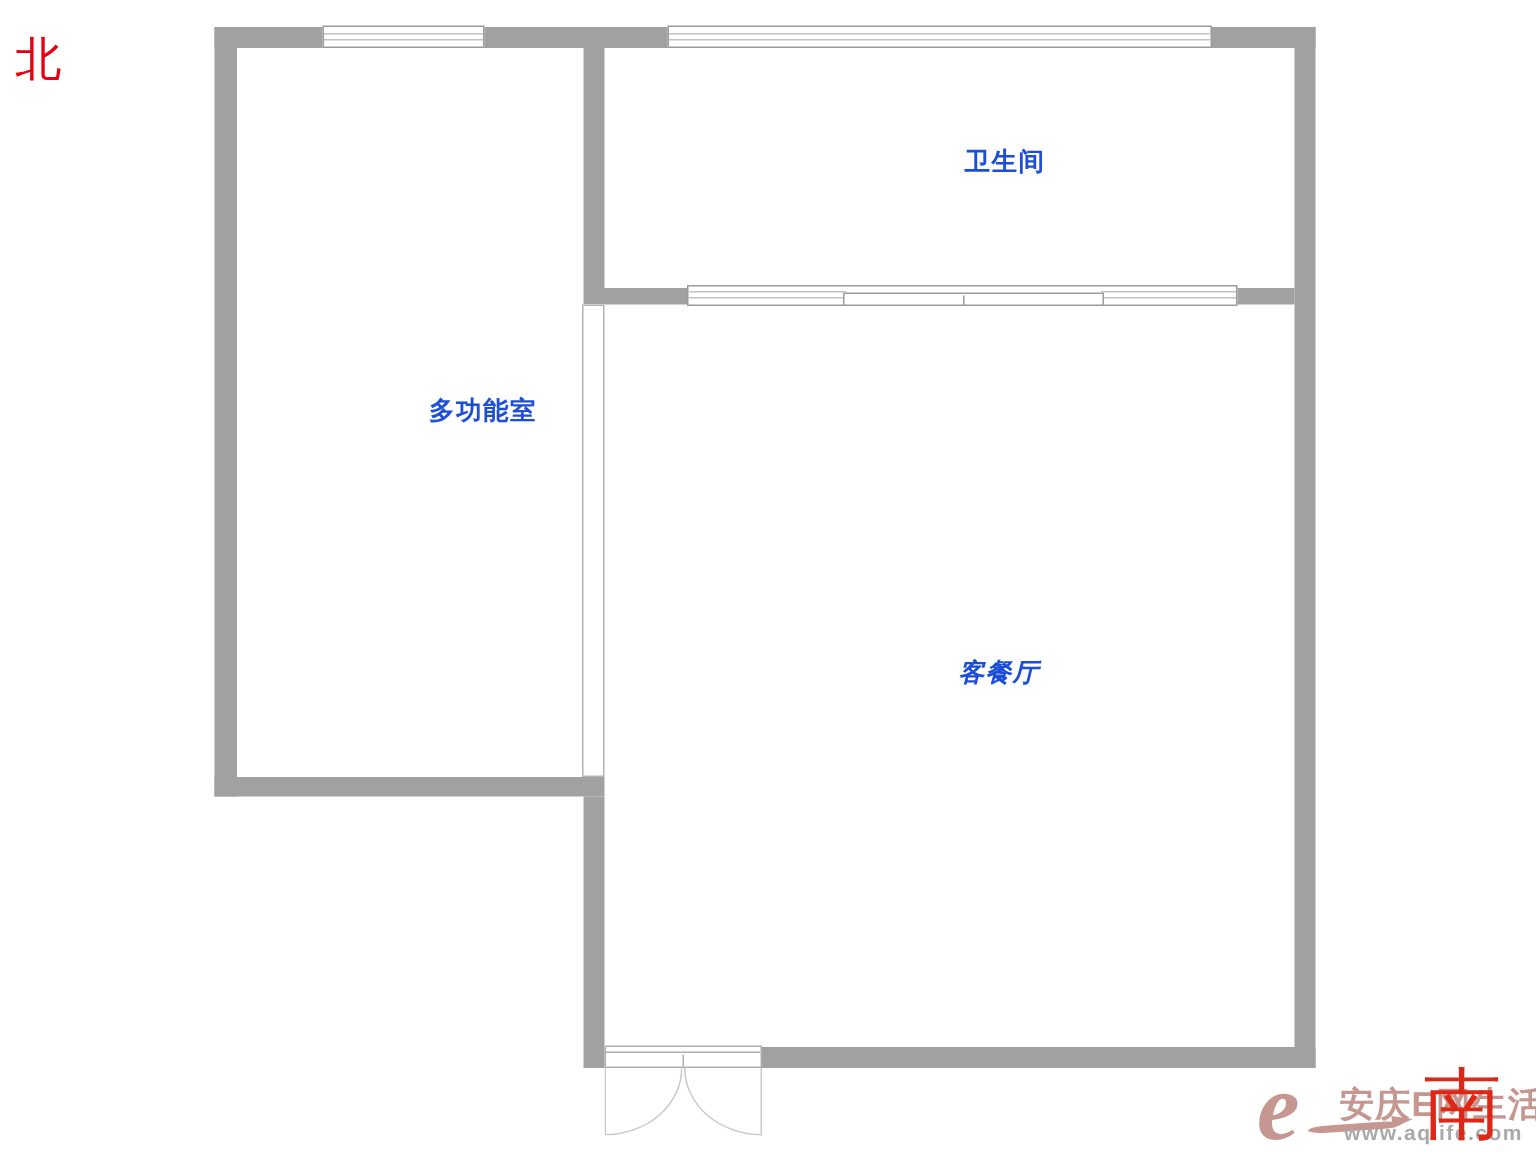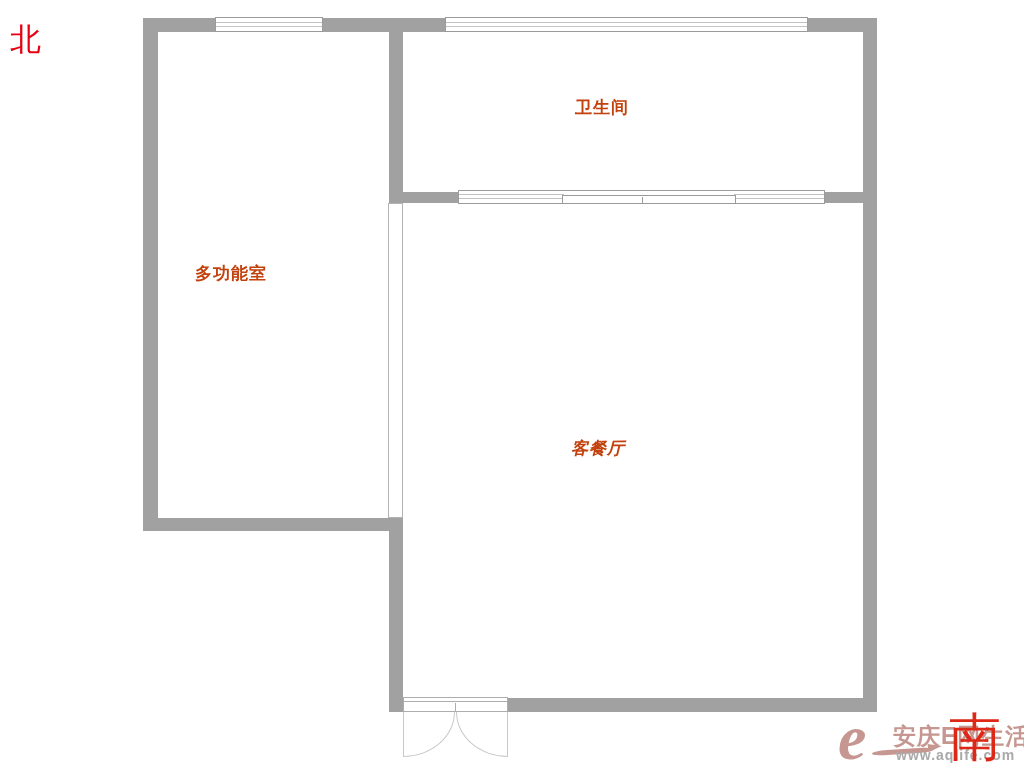--- a/index.html
+++ b/index.html
@@ -7,25 +7,25 @@
     position: relative;
     width: 1024px;
     height: 768px;
     background: #ffffff;
     overflow: hidden;
     font-family: "Liberation Sans", sans-serif;
   }
   .wall { position: absolute; background: #a1a1a1; }
   .room-label {
     position: absolute;
-    color: #c2410c;
+    color: #1d4ed8;
     font-weight: bold;
     font-size: 17px;
     letter-spacing: 1px;
-    text-align: left;
+    text-align: right;
     white-space: nowrap;
   }
   .window {
     position: absolute;
     background: #ffffff;
     border: 1px solid #9b9b9b;
     box-sizing: border-box;
   }
   .wline {
     position: absolute;
@@ -161,21 +161,21 @@
   </div>
 
   <div class="door-frame" style="left:403px; top:697px; width:105px; height:15px;">
     <div class="wline" style="top:3px; background:#adadad;"></div>
     <div style="position:absolute; left:51px; top:5px; width:1px; height:8px; background:#adadad;"></div>
   </div>
   <div class="door-fan fan-left" style="left:403px; top:712px; width:52px; height:45px;"></div>
   <div class="door-fan fan-right" style="left:456px; top:712px; width:52px; height:45px;"></div>
 
   <div class="room-label" style="left:575px; top:96px; width:122px;">卫生间</div>
-  <div class="room-label" style="left:195px; top:262px; width:140px;">多功能室</div>
+  <div class="room-label" style="left:218px; top:262px; width:140px;">多功能室</div>
   <div class="room-label" style="left:571px; top:437px; width:122px;font-style:italic;">客餐厅</div>
 
   <div id="wm-logo-e" class="wm">e</div>
   <div id="wm-swoosh" class="wm"></div>
   <div id="wm-swoosh-tip" class="wm"></div>
   <div id="wm-site-name" class="wm">安庆E网生活</div>
   <div id="wm-site-url" class="wm">www.aqlife.com</div>
 
   <div id="compass-south" class="compass">南</div>
 

